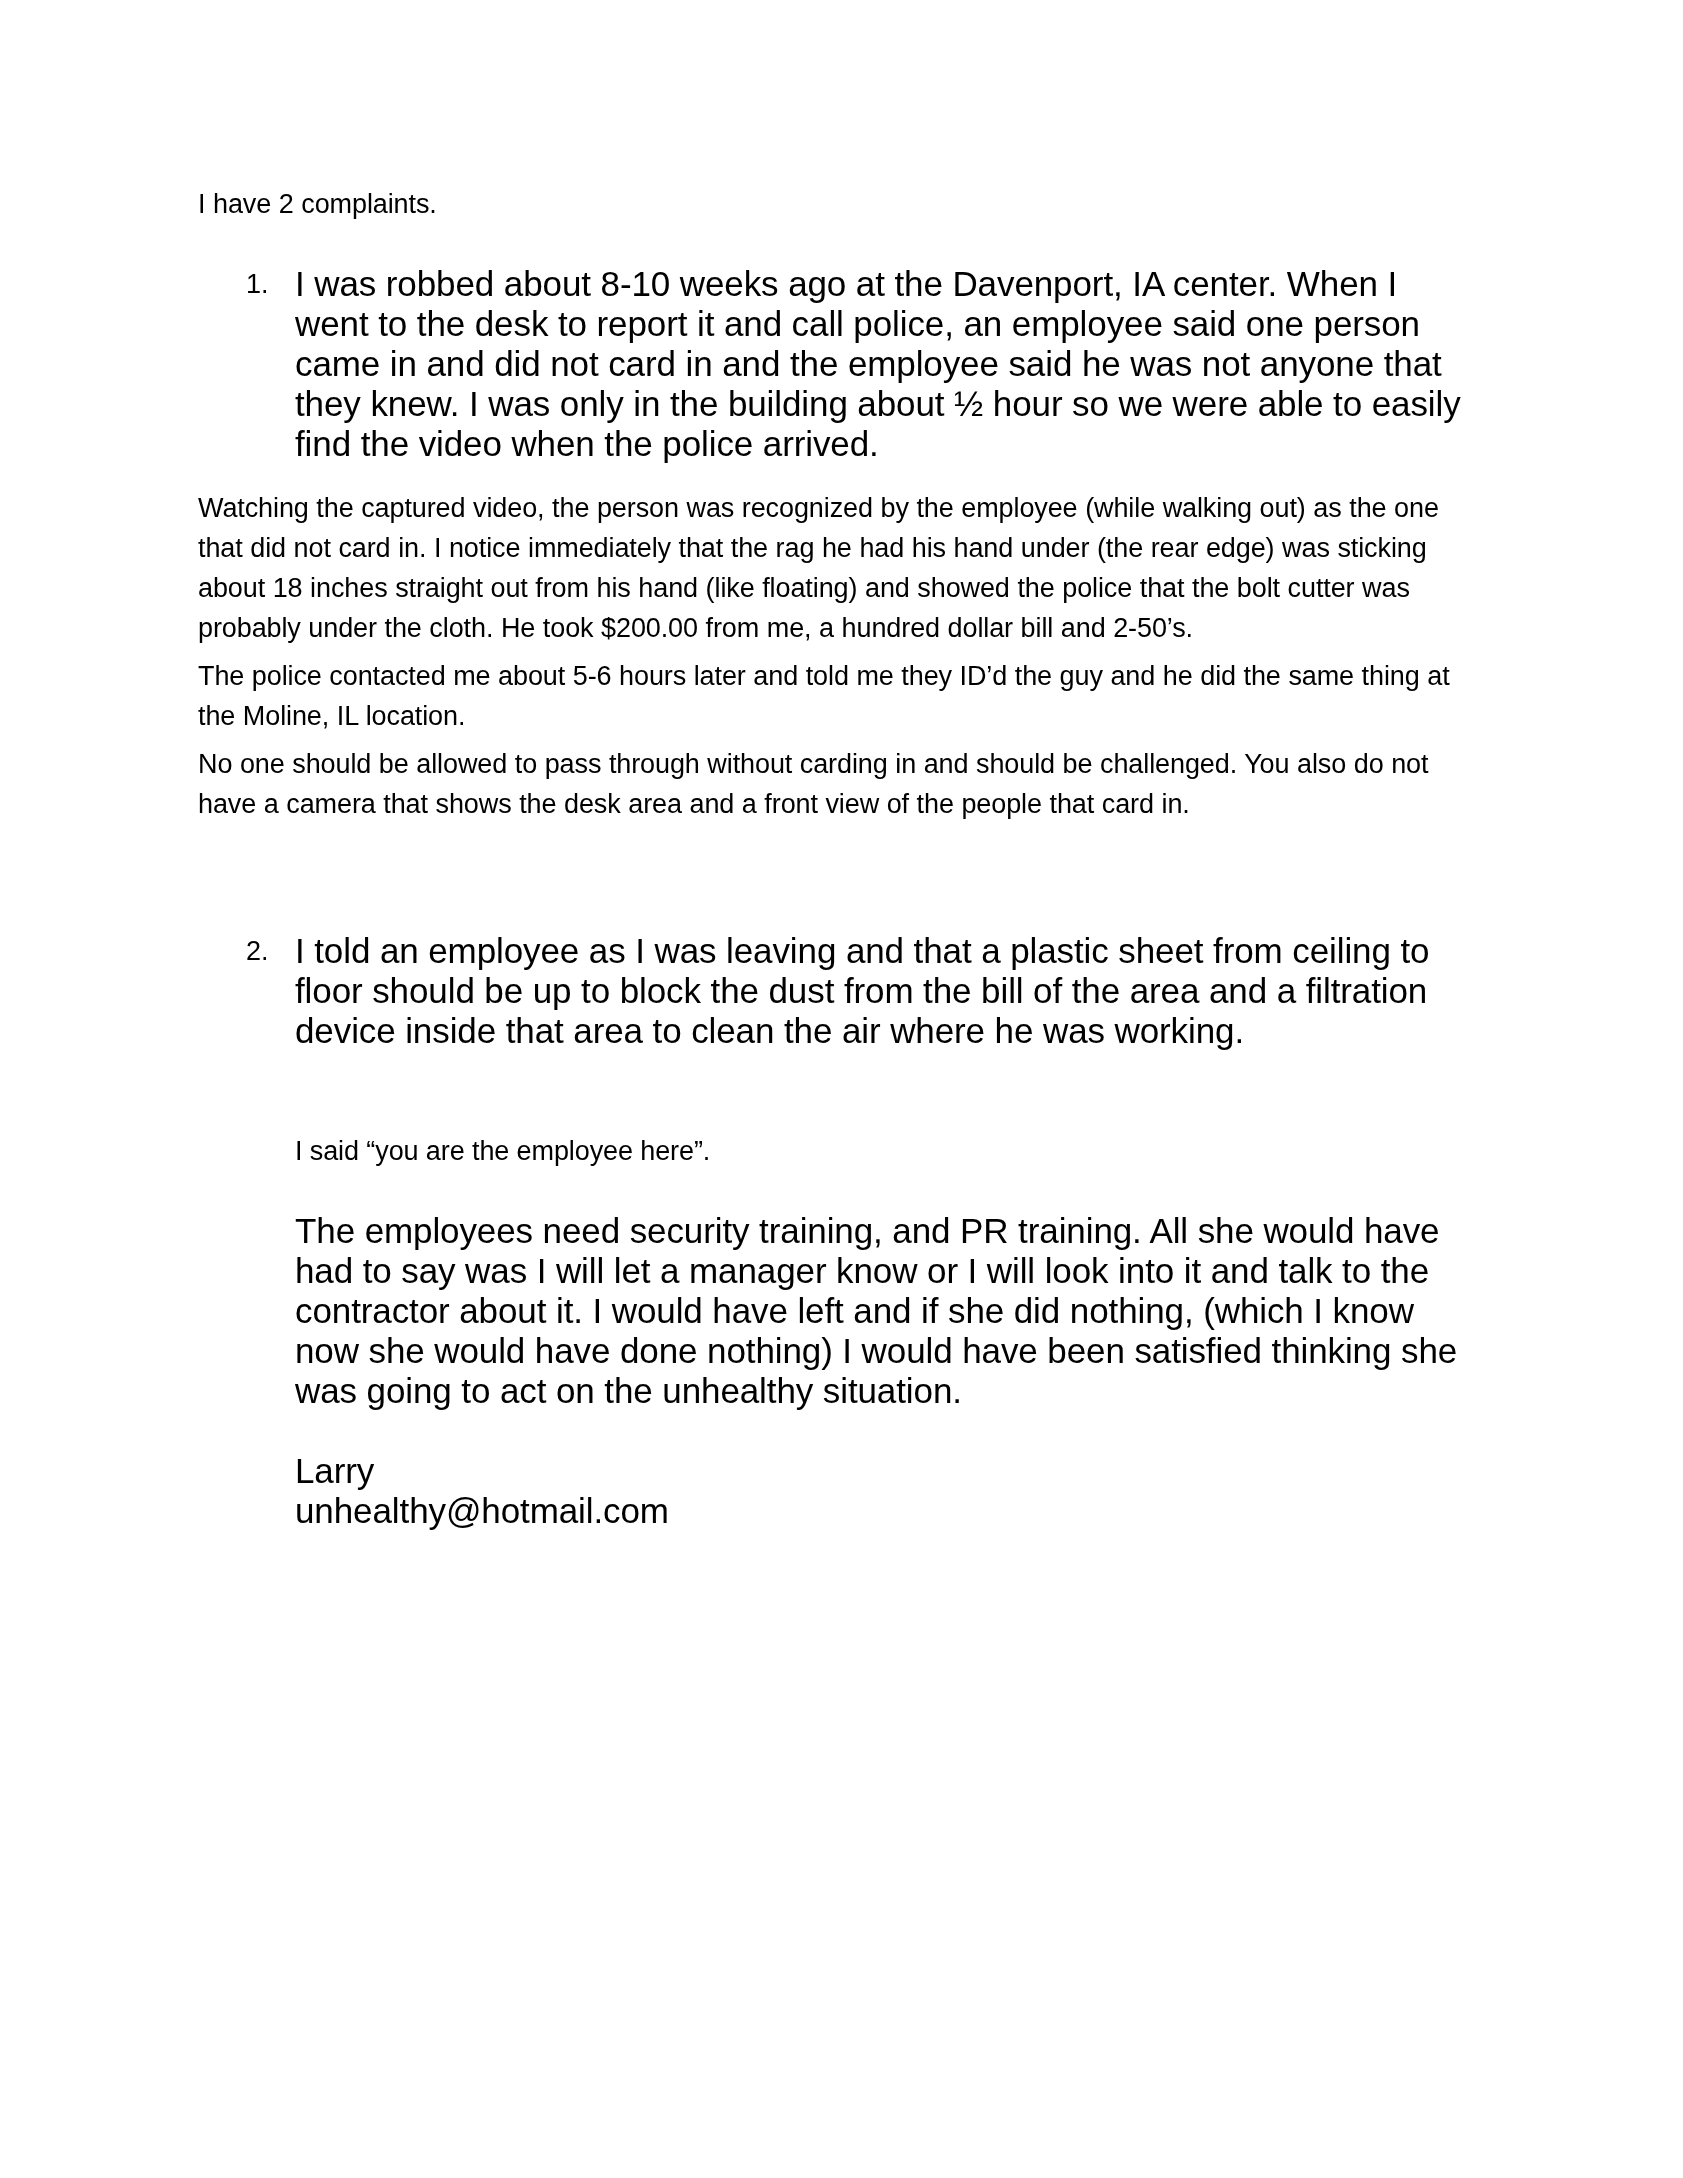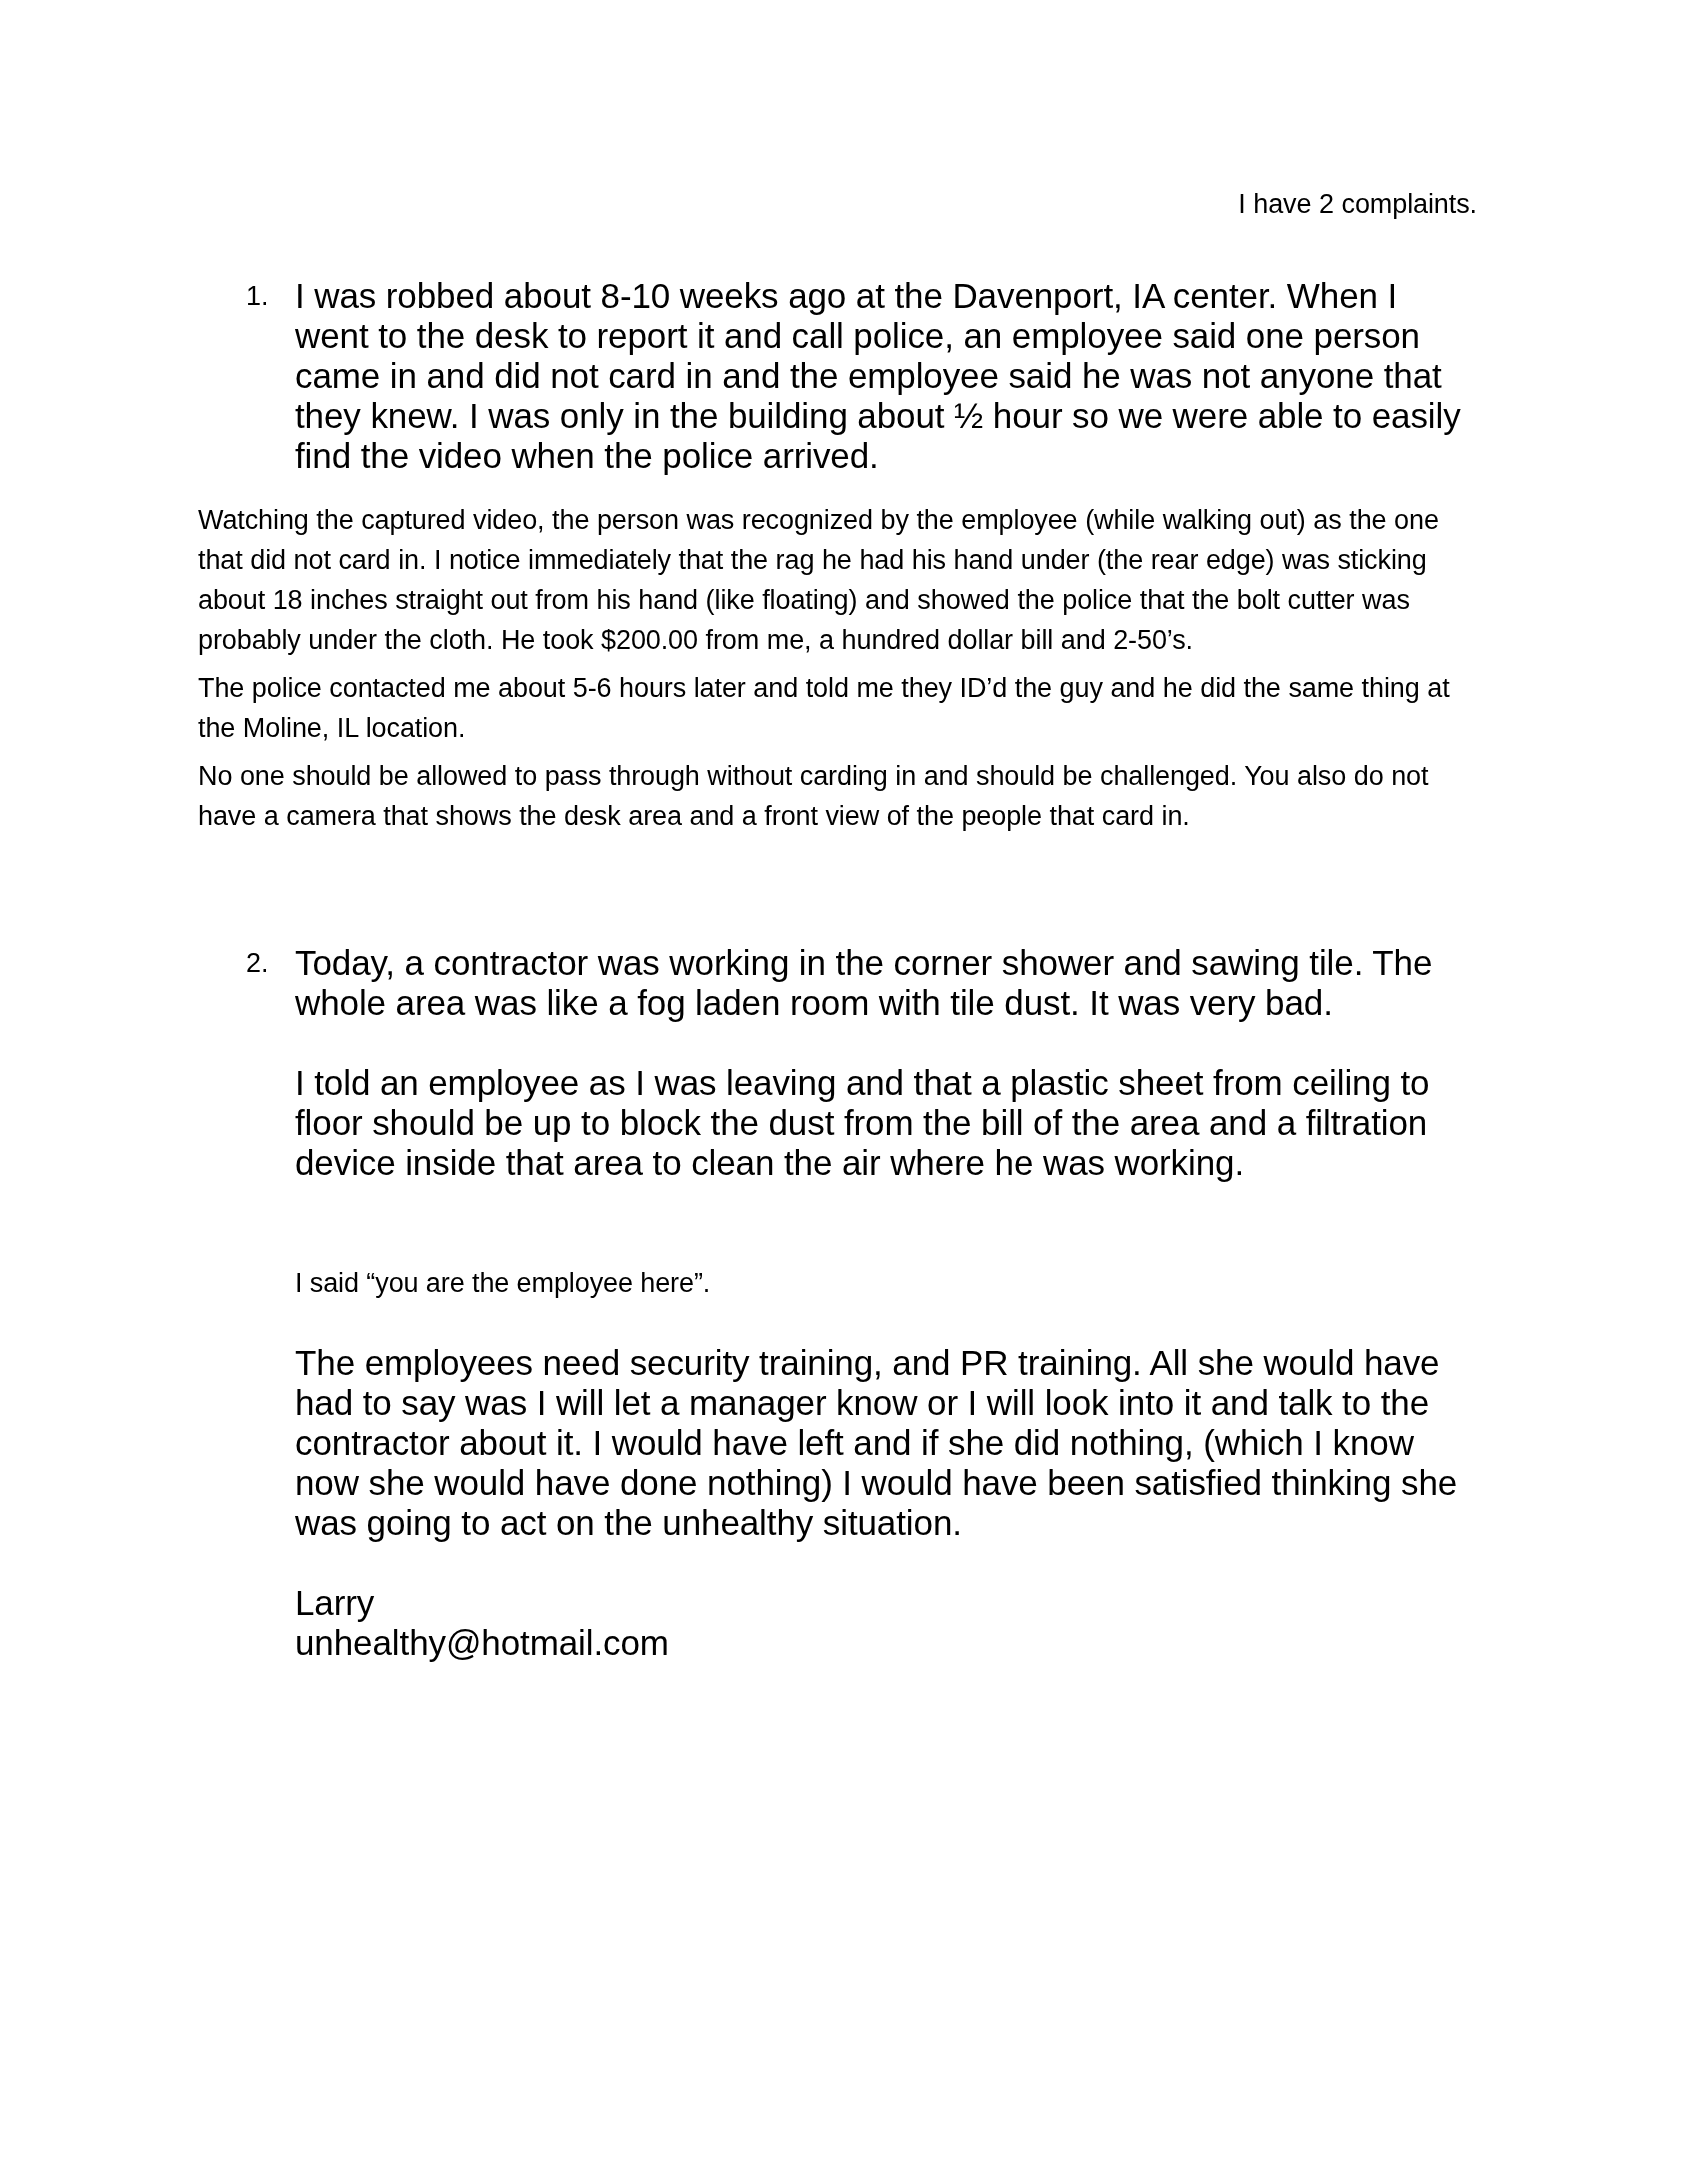--- a/index.html
+++ b/index.html
@@ -34,22 +34,21 @@
     letter-spacing: -0.1px;
     margin: 0;
     text-align: left;
     word-spacing: 0.2px;
   }
   .para + .para {
     margin-top: 8px;
   }
   
   .intro {
-    margin-bottom: 12px;
-    text-align: right;
+    margin-bottom: 0;
   }
   
   .num-list {
     list-style: none;
     margin: 0;
     padding: 0;
   }
   .num-item {
     position: relative;
     padding-left: 97px;
@@ -114,21 +113,20 @@
     <p class="para">The police contacted me about 5-6 hours later and told me they ID’d the guy and he did the same thing at the Moline, IL location.</p>
 
     <p class="para">No one should be allowed to pass through without carding in and should be challenged. You also do not have a camera that shows the desk area and a front view of the people that card in.</p>
 
     <div class="gap-xl"></div>
 
     <ol class="num-list">
       <li class="num-item">
         <span class="num-marker">2.</span>
 
-        <p class="num-text">Today, a contractor was working in the corner shower and sawing tile. The whole area was like a fog laden room with tile dust. It was very bad.</p>
 
         <p class="num-text">I told an employee as I was leaving and that a plastic sheet from ceiling to floor should be up to block the dust from the bill of the area and a filtration device inside that area to clean the air where he was working.</p>
 
         <p class="num-text dialogue">
           <br>
           <span>I said “you are the employee here”.</span><br>
         </p>
 
         <p class="num-text">The employees need security training, and PR training. All she would have had to say was I will let a manager know or I will look into it and talk to the contractor about it. I would have left and if she did nothing, (which I know now she would have done nothing) I would have been satisfied thinking she was going to act on the unhealthy situation.</p>
 

